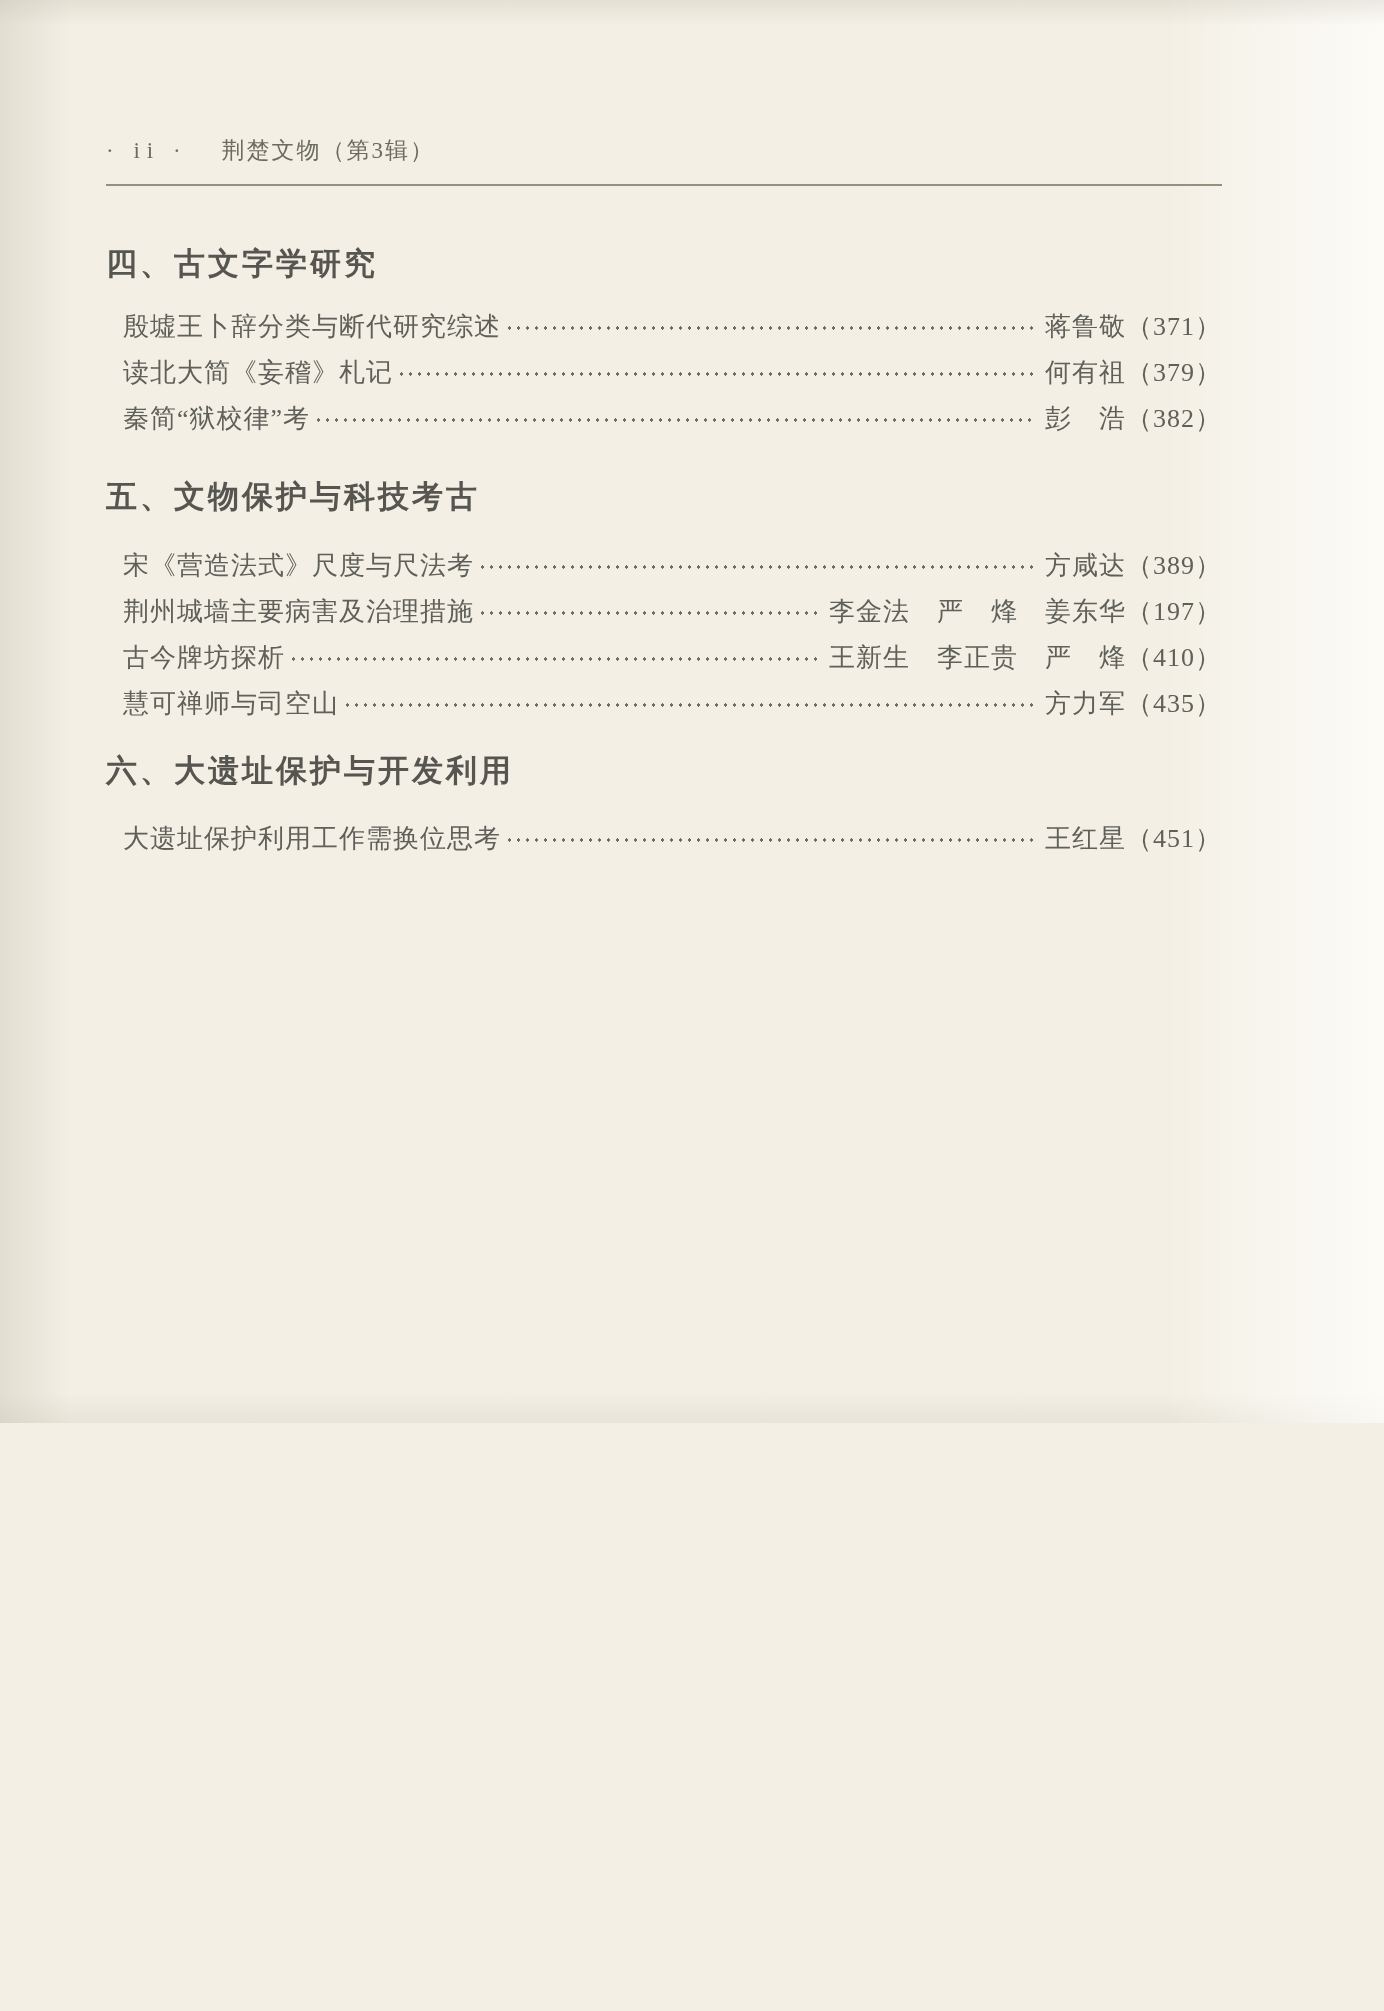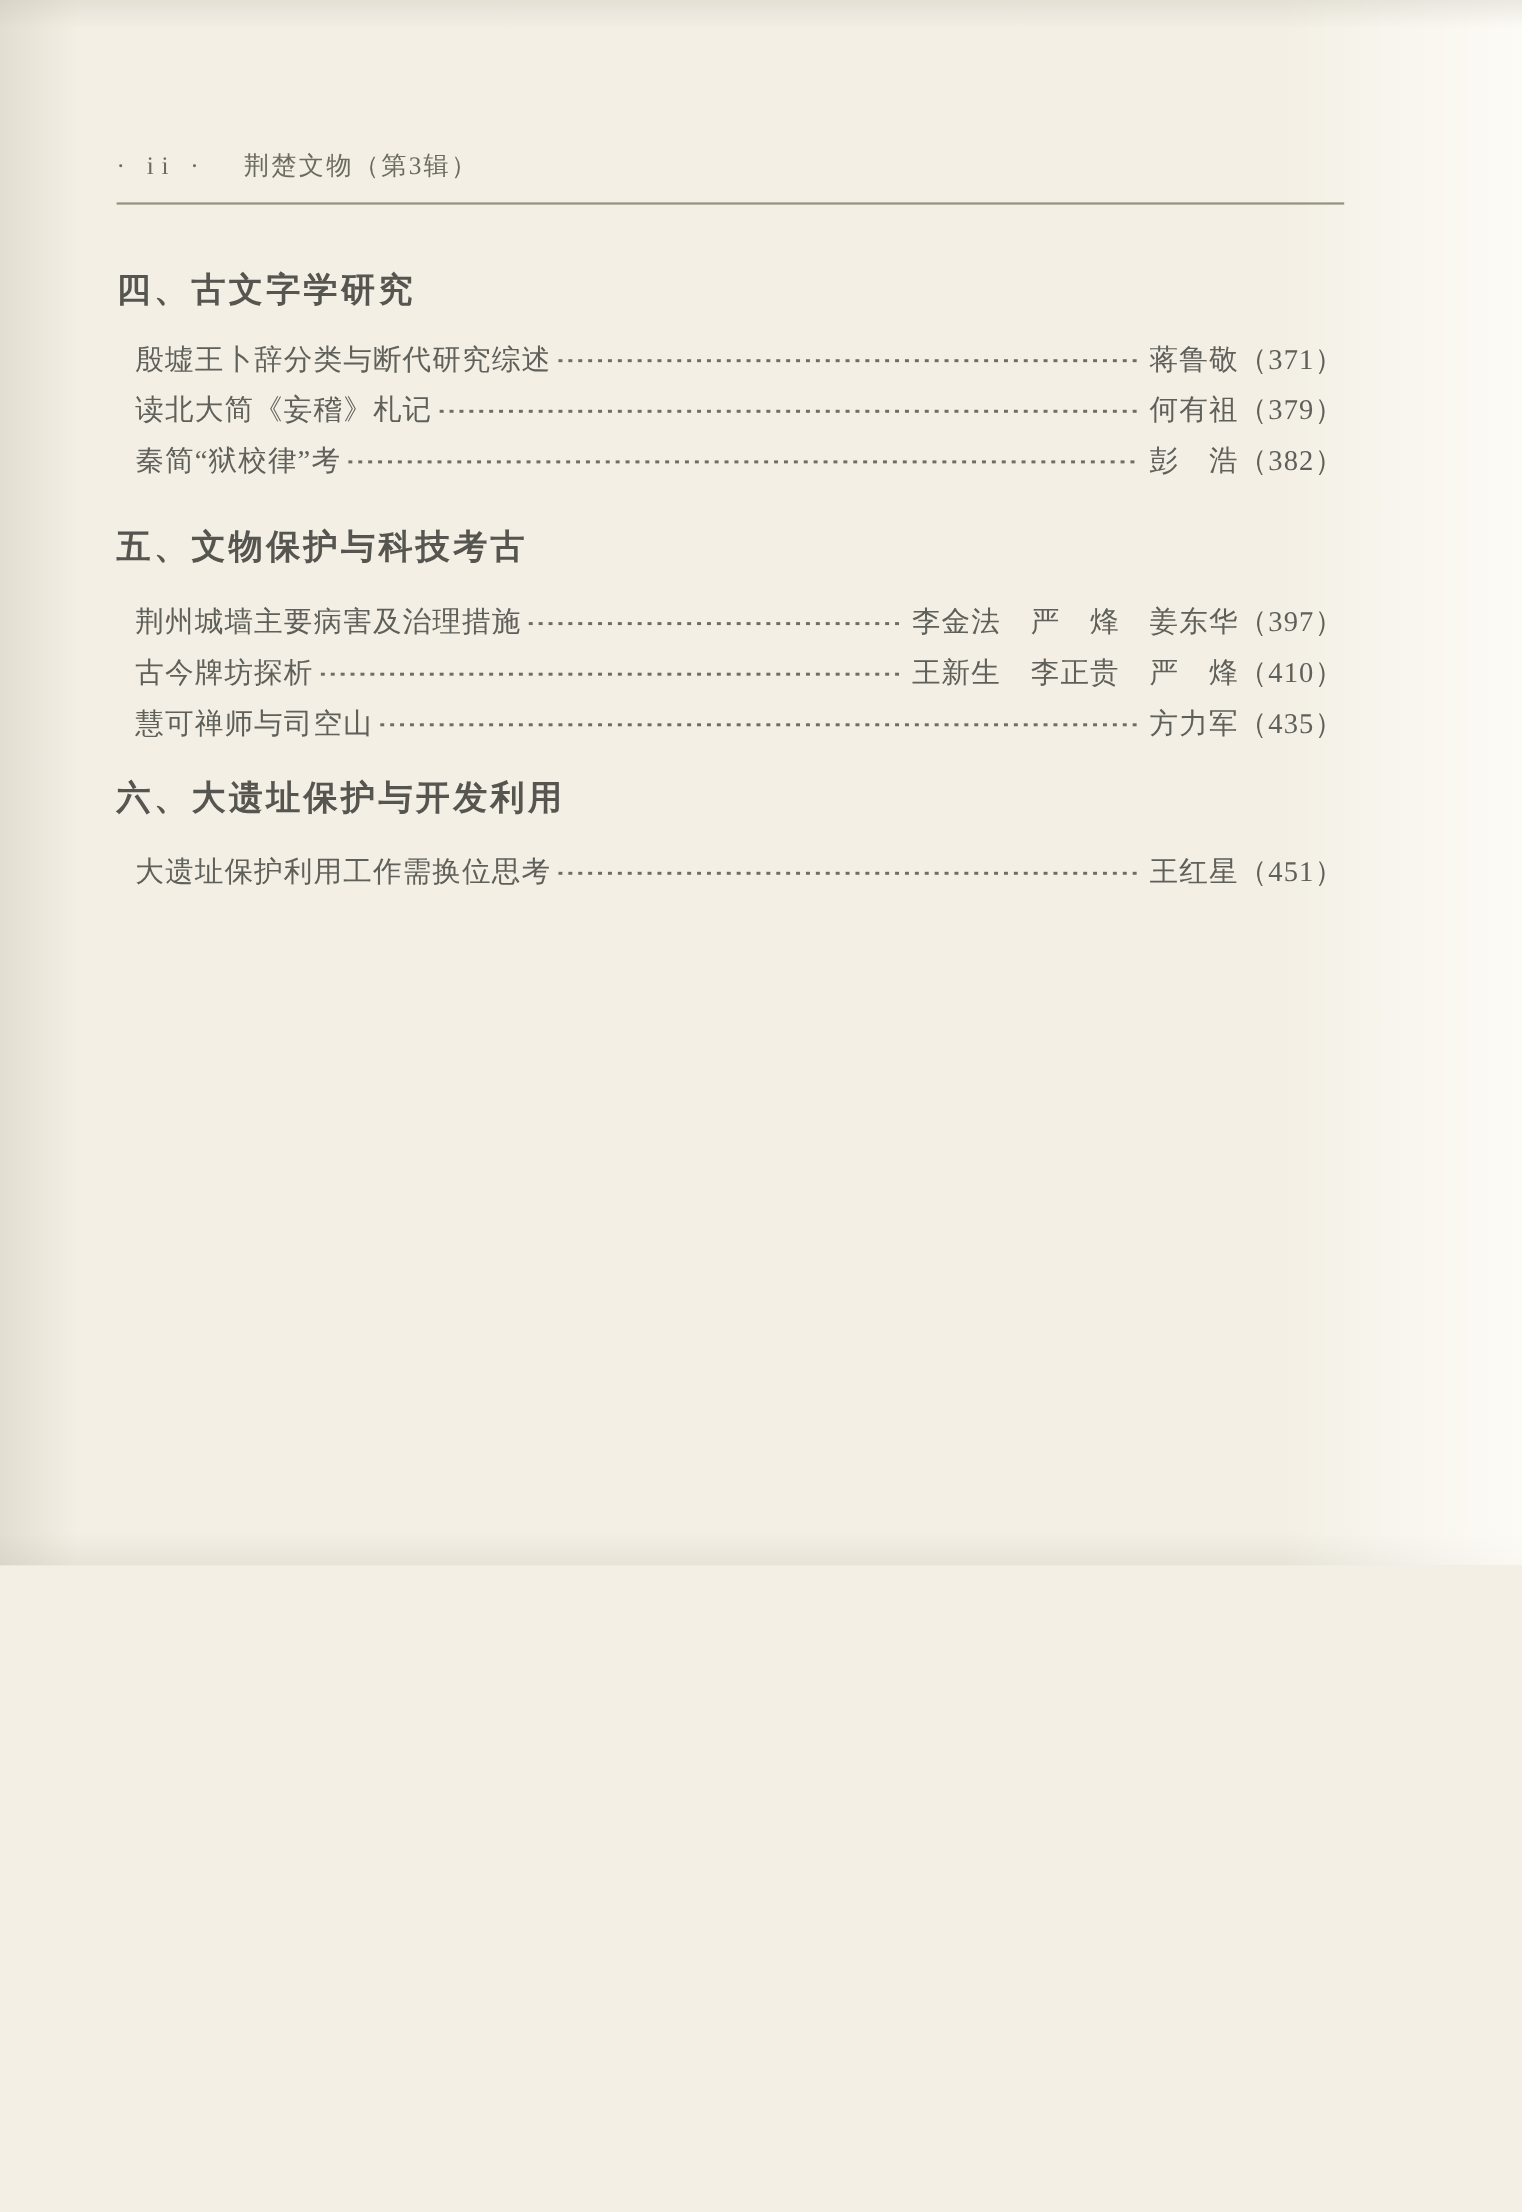--- a/index.html
+++ b/index.html
@@ -105,24 +105,30 @@
         <span class="toc-title">秦简“狱校律”考</span>
         <span class="toc-leader"></span>
         <span class="toc-authors">彭　浩</span>
         <span class="toc-page">（382）</span>
       </div>
     </div>
 
     <h2 class="section-heading s2">五、文物保护与科技考古</h2>
     <div class="toc-group g2">
       <div class="toc-row">
+        <span class="toc-title">宋《营造法式》尺度与尺法考</span>
+        <span class="toc-leader"></span>
+        <span class="toc-authors">方咸达</span>
+        <span class="toc-page">（389）</span>
+      </div>
+      <div class="toc-row">
         <span class="toc-title">荆州城墙主要病害及治理措施</span>
         <span class="toc-leader"></span>
         <span class="toc-authors">李金法　严　烽　姜东华</span>
-        <span class="toc-page">（397）</span>
+        <span class="toc-page">（197）</span>
       </div>
       <div class="toc-row">
         <span class="toc-title">古今牌坊探析</span>
         <span class="toc-leader"></span>
         <span class="toc-authors">王新生　李正贵　严　烽</span>
         <span class="toc-page">（410）</span>
       </div>
       <div class="toc-row">
         <span class="toc-title">慧可禅师与司空山</span>
         <span class="toc-leader"></span>

